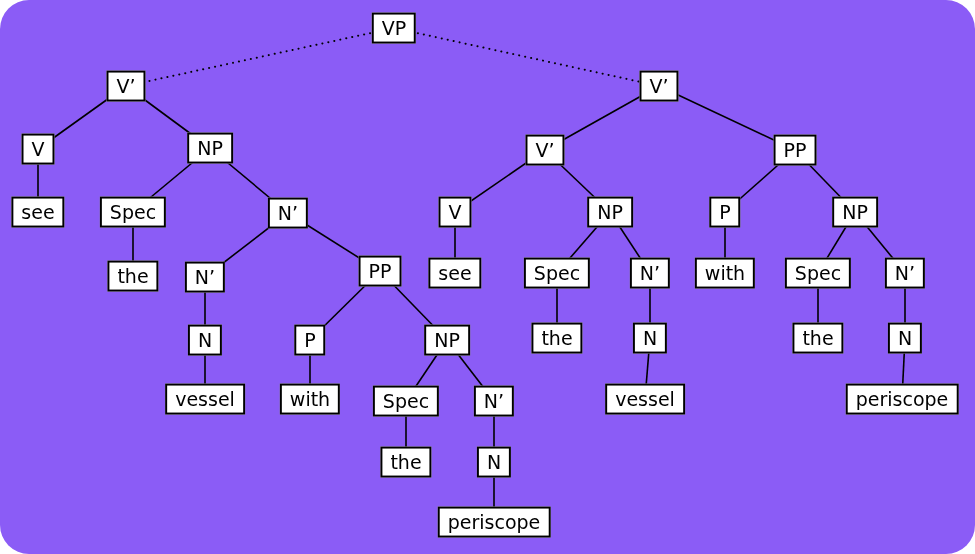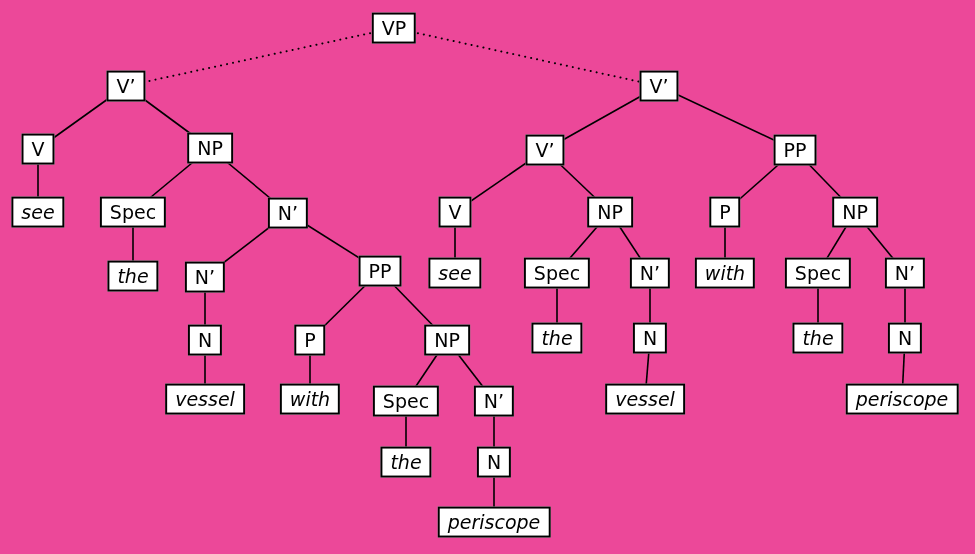--- a/index.html
+++ b/index.html
@@ -4,23 +4,24 @@
 <style>
   html, body {
     margin: 0;
     padding: 0;
     background: #ffffff;
   }
   #canvas {
     position: relative;
     width: 975px;
     height: 554px;
-    background: #ec4899;
+    background: #8b5cf6;
     overflow: hidden;
     font-family: "DejaVu Sans", "Liberation Sans", sans-serif;
+    border-radius: 29px;
   }
   #edge-layer {
     position: absolute;
     left: 0; top: 0;
     width: 975px;
     height: 554px;
     z-index: 1;
   }
   #node-layer {
     position: absolute;
@@ -35,21 +36,20 @@
     background: #ffffff;
     border: 2px solid #000000;
     color: #000000;
     font-size: 19px;
     line-height: 1.1;
     padding: 3px 8px;
     white-space: nowrap;
     text-align: center;
   }
   .node.word {
-    font-style: italic;
   }
 </style>
 </head>
 <body>
 
 <div id="canvas">
   <svg id="edge-layer" viewBox="0 0 975 554" xmlns="http://www.w3.org/2000/svg">
       <line x1="394" y1="28" x2="126" y2="86" stroke="#000000" stroke-width="2" stroke-dasharray="0.1 6" stroke-linecap="round"></line>
       <line x1="394" y1="28" x2="659" y2="86" stroke="#000000" stroke-width="2" stroke-dasharray="0.1 6" stroke-linecap="round"></line>
       <line x1="126" y1="86" x2="38" y2="149" stroke="#000000" stroke-width="1.6"></line>

